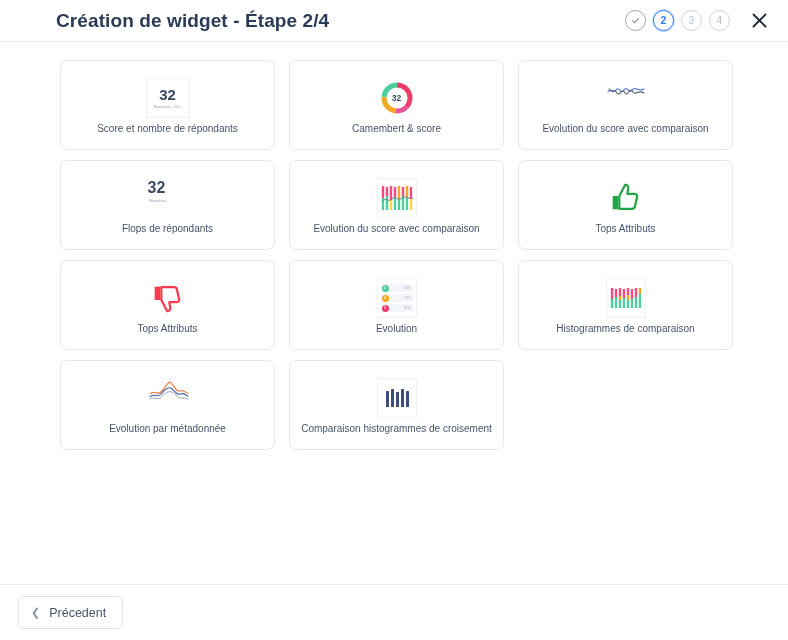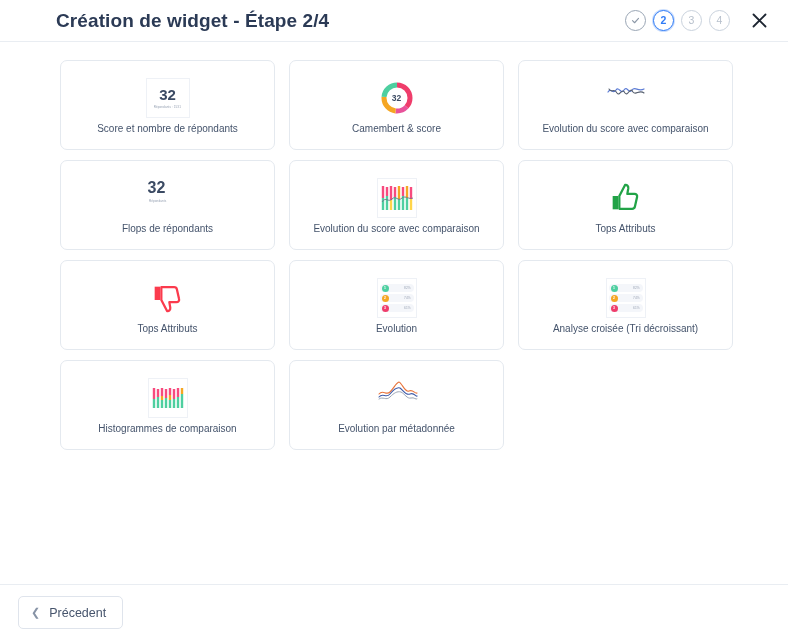--- a/index.html
+++ b/index.html
@@ -418,42 +418,20 @@
             <div class="bench-row">
               <span class="bench-dot" style="background:#ef3d6b">3</span>
               <span class="bench-bar"></span>
               <span class="bench-val">61%</span>
             </div>
           </div>
         </div>
         <div class="widget-label">Evolution</div>
       </div>
 
-      <div class="widget-card">
-        <div class="thumb">
-          <div class="frame bench-frame">
-            <div class="bench-row">
-              <span class="bench-dot" style="background:#4ecfa0">1</span>
-              <span class="bench-bar"></span>
-              <span class="bench-val">82%</span>
-            </div>
-            <div class="bench-row">
-              <span class="bench-dot" style="background:#f5a623">2</span>
-              <span class="bench-bar"></span>
-              <span class="bench-val">74%</span>
-            </div>
-            <div class="bench-row">
-              <span class="bench-dot" style="background:#ef3d6b">3</span>
-              <span class="bench-bar"></span>
-              <span class="bench-val">61%</span>
-            </div>
-          </div>
-        </div>
-        <div class="widget-label">Analyse croisée (Tri décroissant)</div>
-      </div>
 
 
       <div class="widget-card">
         <div class="thumb">
           <div class="frame sq-frame">
             <svg width="34" height="30" viewBox="0 0 34 30">
               <g stroke-width="2.4" stroke-linecap="butt">
                 <line x1="3" y1="5" x2="3" y2="16" stroke="#f74b7e"></line>
                 <line x1="3" y1="16" x2="3" y2="25" stroke="#4ecfa0"></line>
                 <line x1="7" y1="6" x2="7" y2="14" stroke="#f74b7e"></line>
@@ -485,20 +463,36 @@
             <svg width="42" height="28" viewBox="0 0 42 28">
               <path d="M2 16 C6 11, 9 18, 13 14 C17 10, 19 5, 22 4 C25 5, 28 15, 32 13 C36 11, 38 16, 40 15" fill="none" stroke="#e8743b" stroke-width="1.1" stroke-linecap="round"></path>
               <path d="M2 19 C6 14, 9 21, 13 16 C17 11, 20 9, 23 10 C26 12, 29 18, 33 16 C37 14, 39 19, 40 18" fill="none" stroke="#3f5ba9" stroke-width="1.1" stroke-linecap="round"></path>
               <path d="M2 21 C6 18, 9 23, 13 19 C17 15, 20 13, 24 14 C28 16, 30 21, 34 20 C37 19, 39 22, 40 21" fill="none" stroke="#9aa4b4" stroke-width="1" stroke-linecap="round"></path>
             </svg>
           </div>
         </div>
         <div class="widget-label">Evolution par métadonnée</div>
       </div>
 
+      <div class="widget-card">
+        <div class="thumb">
+          <div class="frame sq-frame">
+            <svg width="26" height="26" viewBox="0 0 26 26">
+              <g fill="#3d4d79">
+                <rect x="2" y="6" width="3" height="16" rx="0.6"></rect>
+                <rect x="7" y="4" width="3" height="18" rx="0.6"></rect>
+                <rect x="12" y="7" width="3" height="15" rx="0.6"></rect>
+                <rect x="17" y="4" width="3" height="18" rx="0.6"></rect>
+                <rect x="22" y="6" width="3" height="16" rx="0.6"></rect>
+              </g>
+            </svg>
+          </div>
+        </div>
+        <div class="widget-label">Comparaison histogrammes de croisement</div>
+      </div>
 
     </div>
   </div>
 
   <div class="modal-footer">
     <button class="prev-btn">
       <span class="chev">❮</span>
       <span>Précedent</span>
     </button>
   </div>

